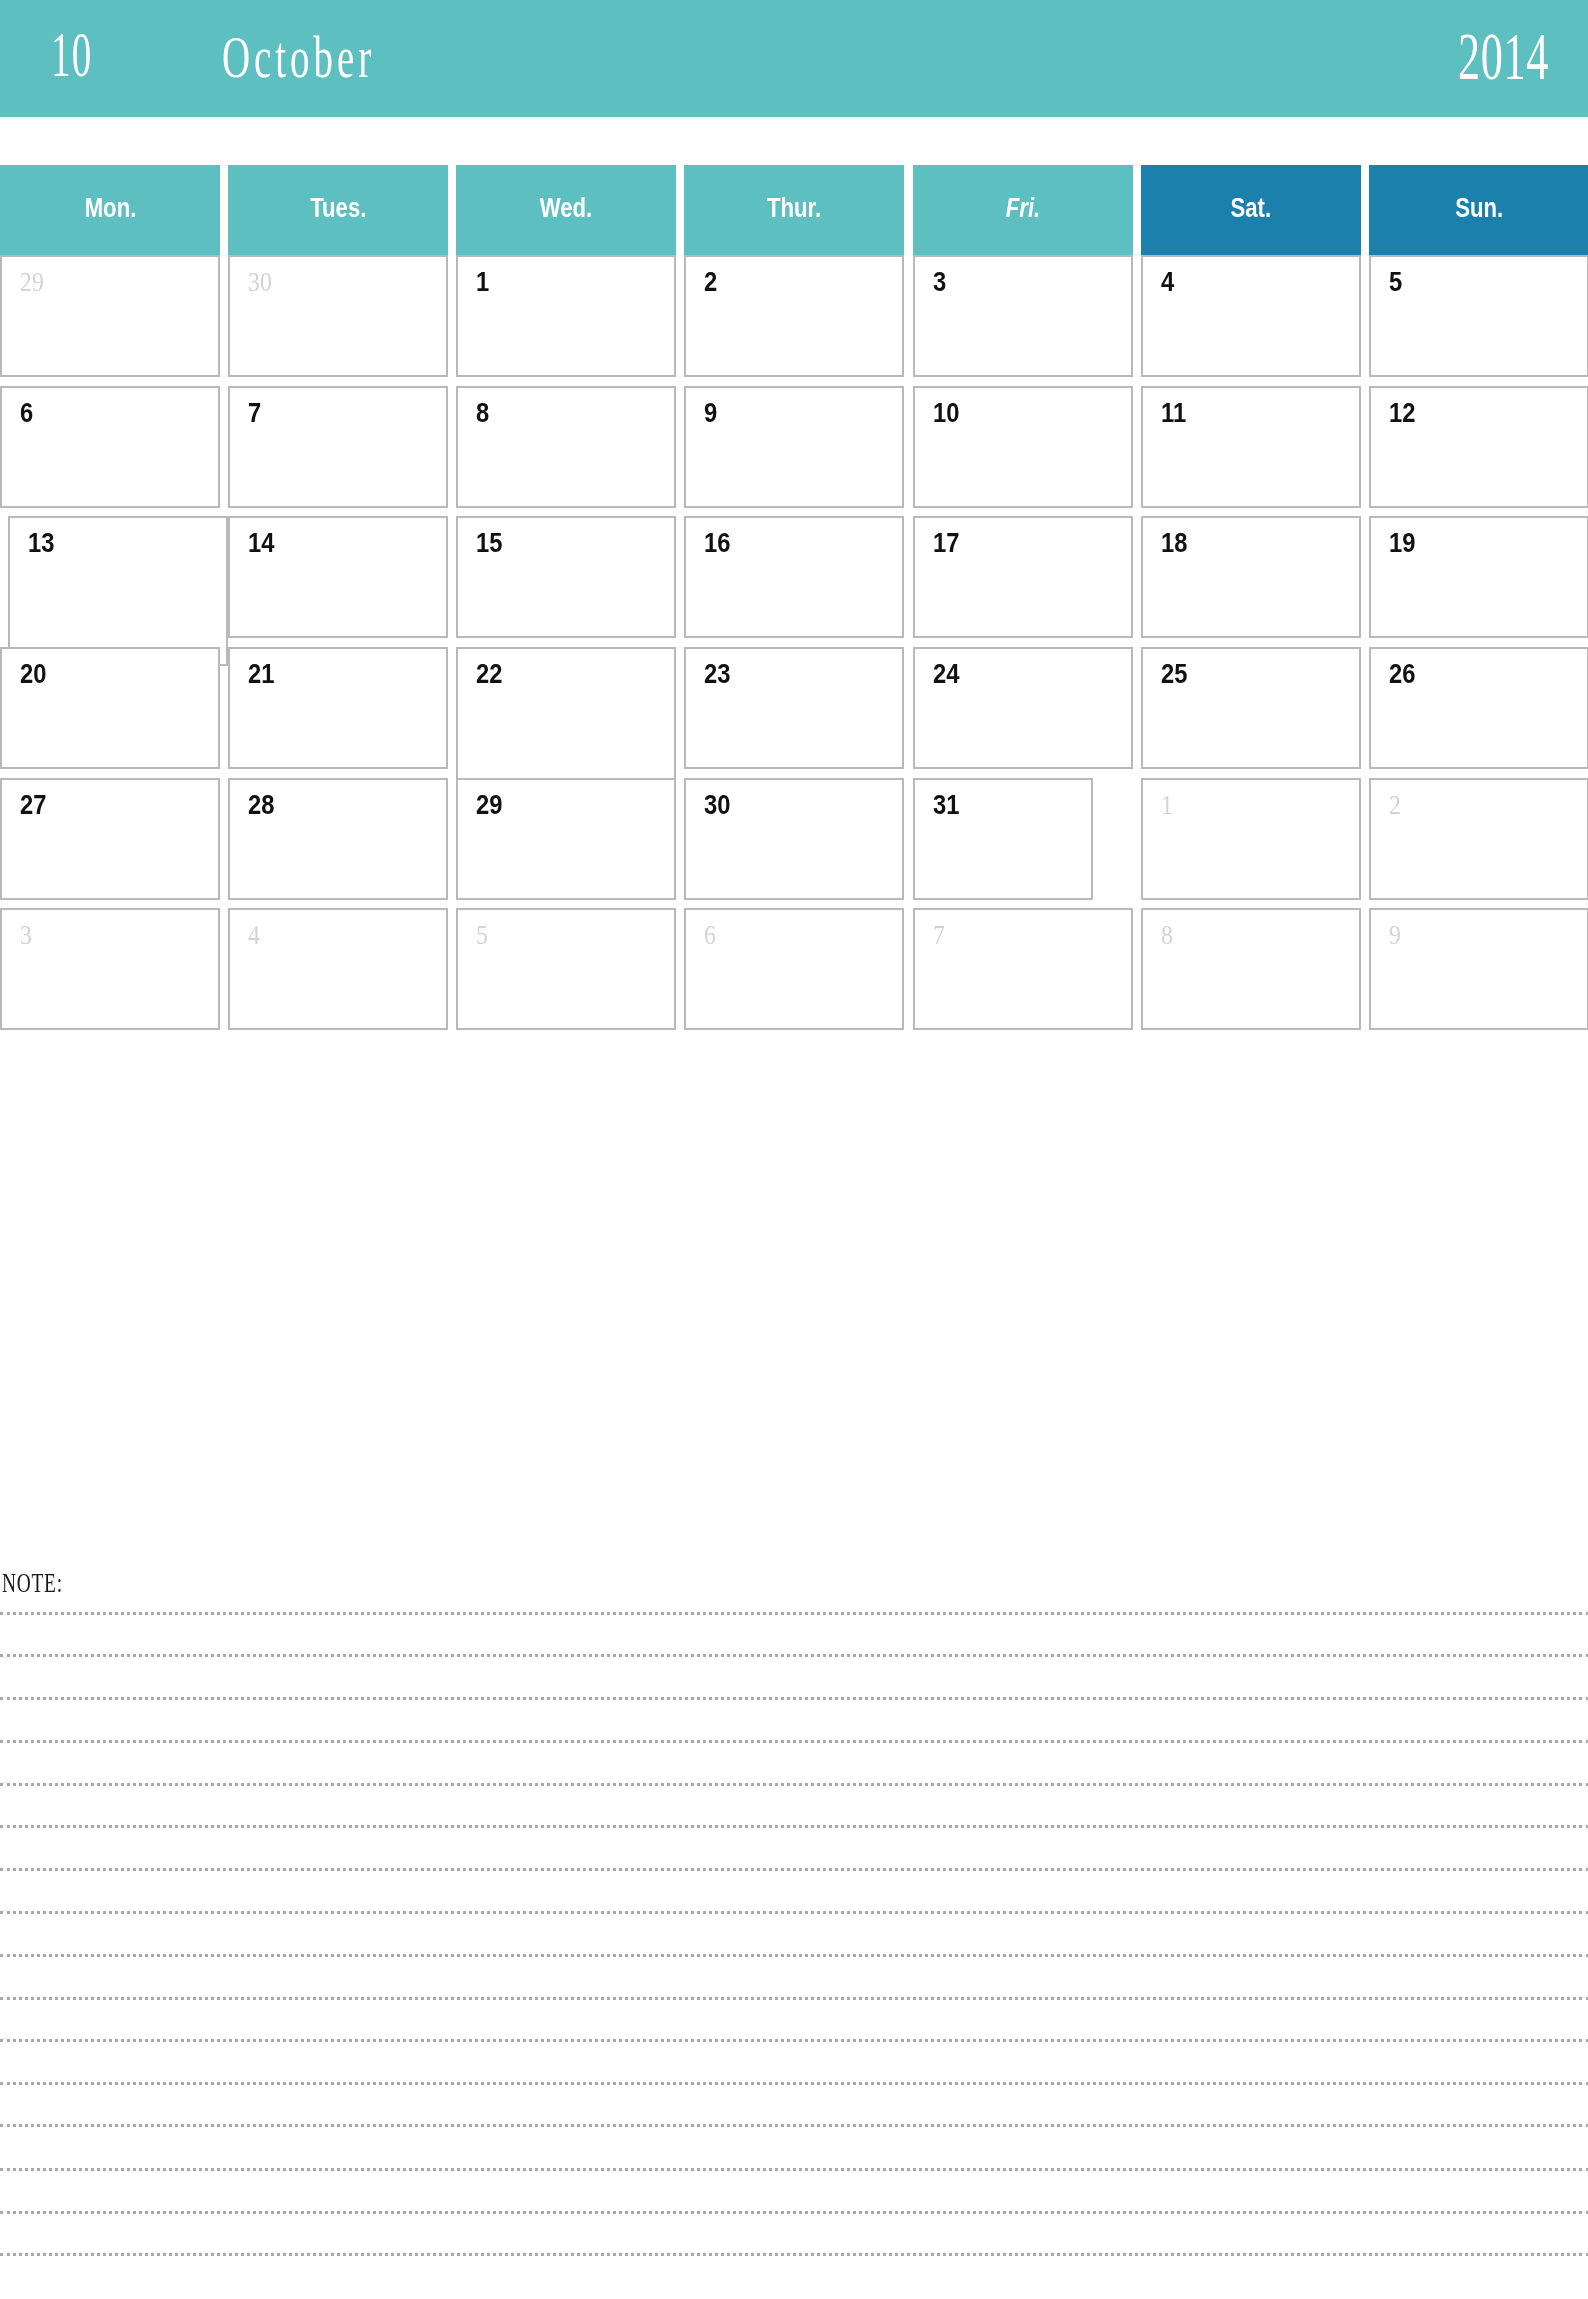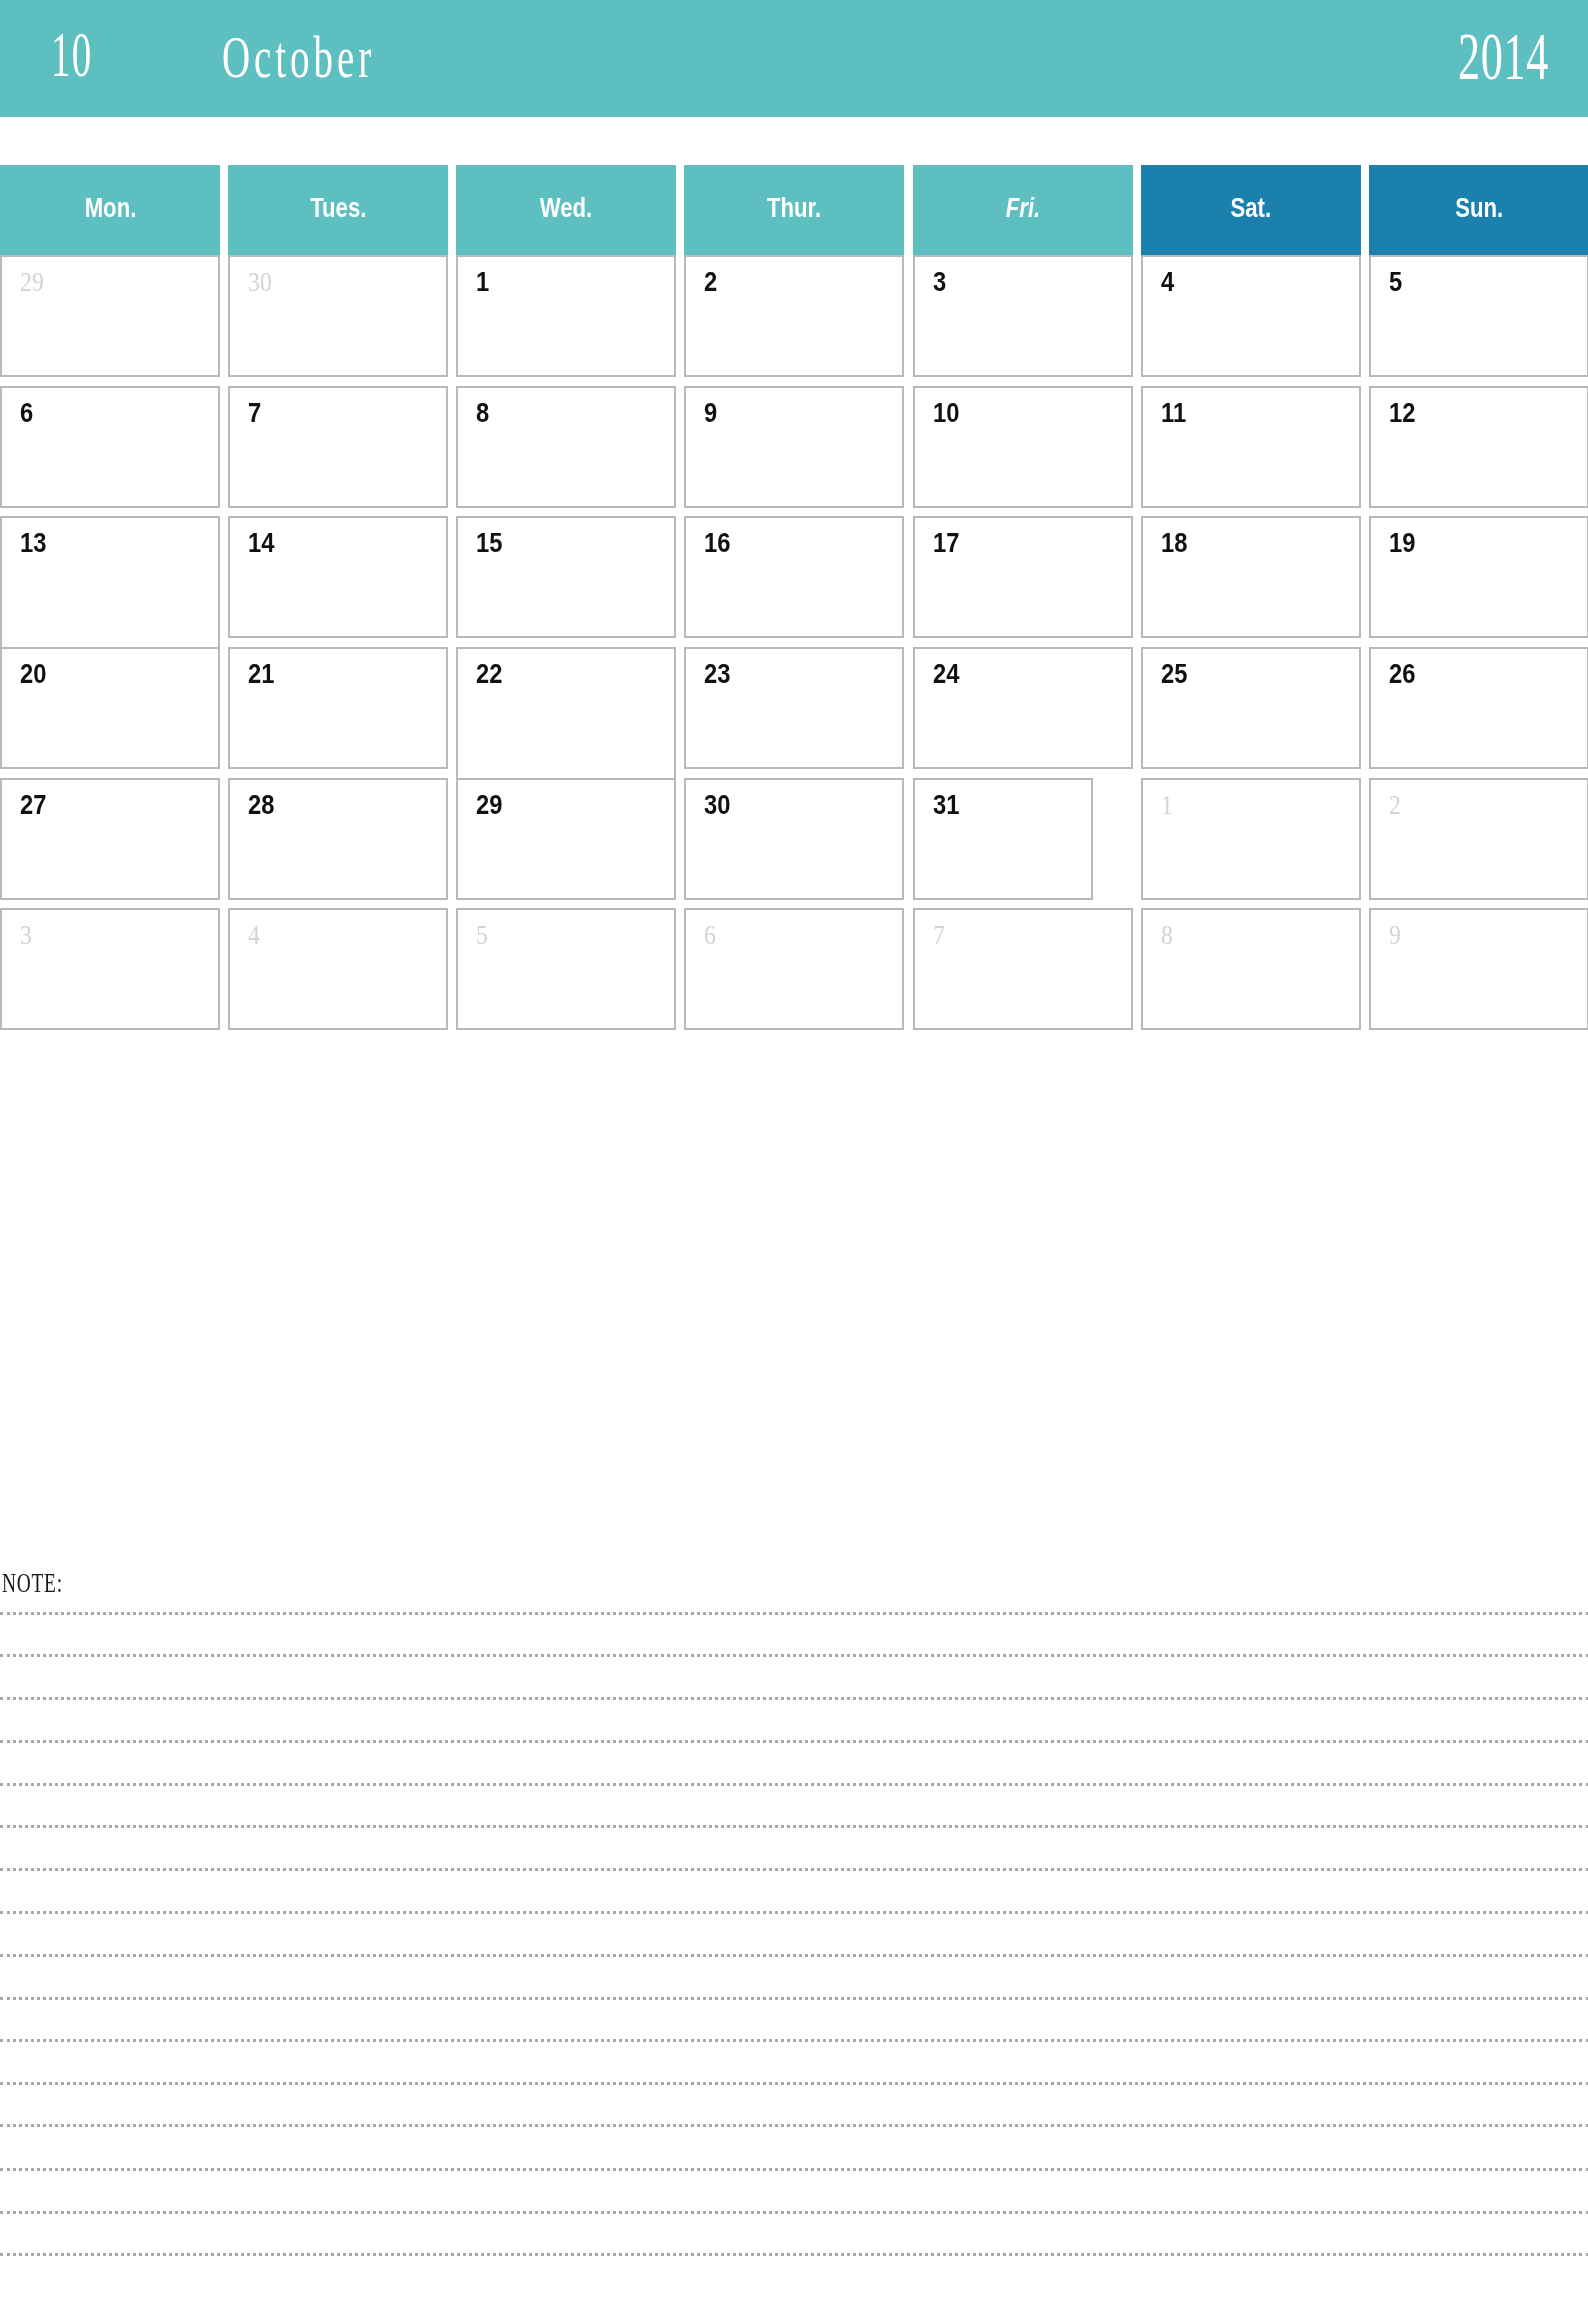--- a/index.html
+++ b/index.html
@@ -172,21 +172,21 @@
       </div>
       <div class="day-cell" style="left: 913px; top: 131px; width: 220px; height: 122px;">
         <span class="day-num cur">10</span>
       </div>
       <div class="day-cell" style="left: 1141px; top: 131px; width: 220px; height: 122px;">
         <span class="day-num cur">11</span>
       </div>
       <div class="day-cell" style="left: 1369px; top: 131px; width: 220px; height: 122px;">
         <span class="day-num cur">12</span>
       </div>
-      <div class="day-cell" style="left: 0px; top: 261px; width: 220px; height: 150px; text-align: center;">
+      <div class="day-cell" style="left: 8px; top: 261px; width: 220px; height: 150px; text-align: center;">
         <span class="day-num cur">13</span>
       </div>
       <div class="day-cell" style="left: 228px; top: 261px; width: 220px; height: 122px;">
         <span class="day-num cur">14</span>
       </div>
       <div class="day-cell" style="left: 456px; top: 261px; width: 220px; height: 122px;">
         <span class="day-num cur">15</span>
       </div>
       <div class="day-cell" style="left: 684px; top: 261px; width: 220px; height: 122px;">
         <span class="day-num cur">16</span>

